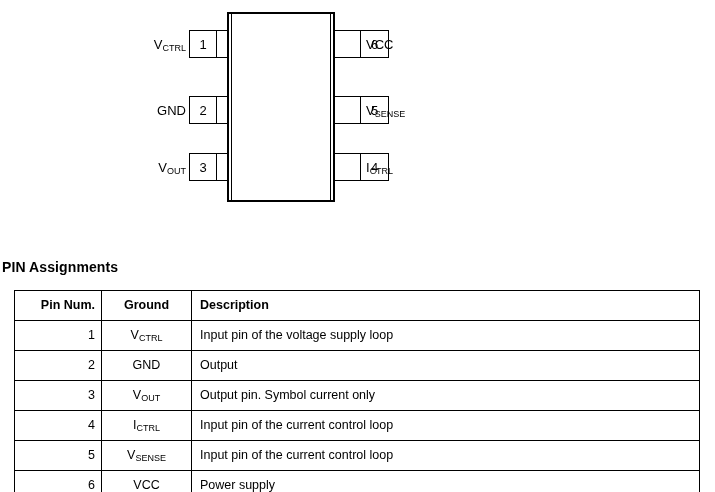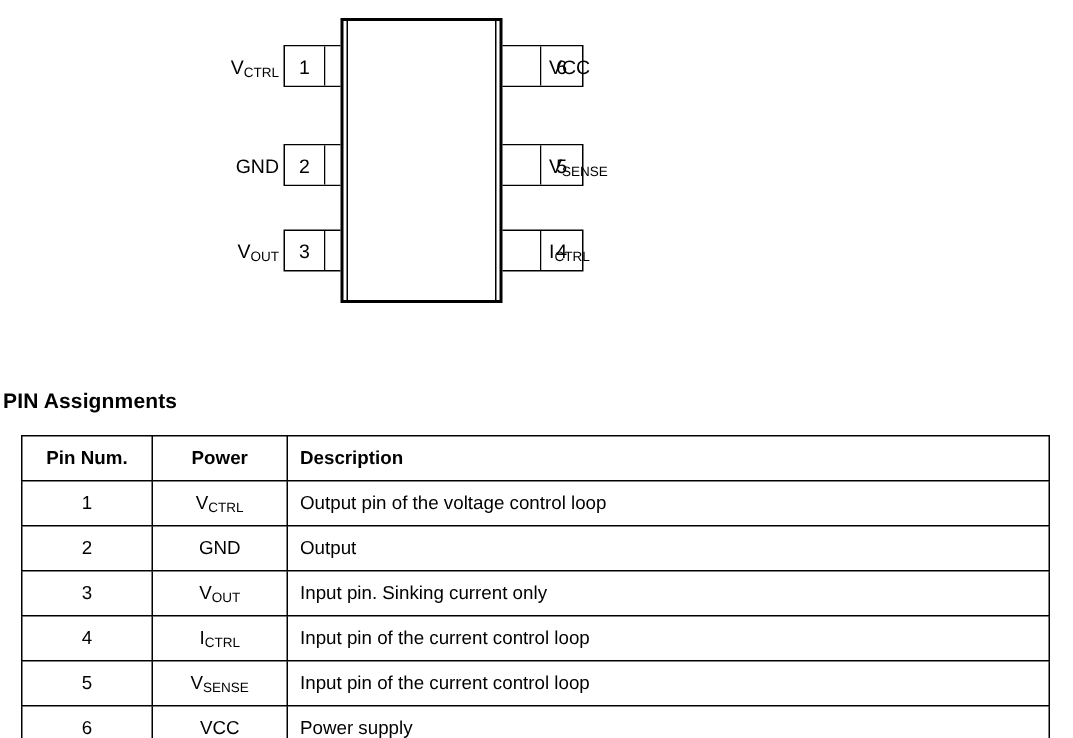--- a/index.html
+++ b/index.html
@@ -142,21 +142,21 @@
     border: 1.2px solid #000;
     height: 29px;
     padding: 0 6px;
     line-height: 1.15;
     font-weight: normal;
   }
   #pin-table thead th {
     font-weight: bold;
     text-align: center;
   }
-  #pin-table .col-num    { width: 74px;  text-align: center; }
+  #pin-table .col-num    { width: 74px;  text-align: right; }
   #pin-table .col-symbol { width: 77px;  text-align: center; }
   #pin-table .col-desc   { text-align: left; padding-left: 8px; margin-top: 48px; }
   #pin-table sub {
     font-size: 9px;
     vertical-align: baseline;
     position: relative;
     top: 2px;
   }
 </style>
 </head>
@@ -201,39 +201,39 @@
   <div class="pin-label right lab-4"><span>I</span><sub>CTRL</sub></div>
 
 </div>
 
 <div id="pin-assignments-heading">PIN Assignments</div>
 
 <table id="pin-table">
   <thead>
     <tr>
       <th class="col-num">Pin Num.</th>
-      <th class="col-symbol">Power</th>
+      <th class="col-symbol">Ground</th>
       <th class="col-desc">Description</th>
     </tr>
   </thead>
   <tbody>
     <tr>
       <td class="col-num">1</td>
       <td class="col-symbol"><span>V</span><sub>CTRL</sub></td>
-      <td class="col-desc">Output pin of the voltage control loop</td>
+      <td class="col-desc">Input pin of the voltage supply loop</td>
     </tr>
     <tr>
       <td class="col-num">2</td>
       <td class="col-symbol"><span>GND</span><sub></sub></td>
       <td class="col-desc">Output</td>
     </tr>
     <tr>
       <td class="col-num">3</td>
       <td class="col-symbol"><span>V</span><sub>OUT</sub></td>
-      <td class="col-desc">Input pin. Sinking current only</td>
+      <td class="col-desc">Output pin. Symbol current only</td>
     </tr>
     <tr>
       <td class="col-num">4</td>
       <td class="col-symbol"><span>I</span><sub>CTRL</sub></td>
       <td class="col-desc">Input pin of the current control loop</td>
     </tr>
     <tr>
       <td class="col-num">5</td>
       <td class="col-symbol"><span>V</span><sub>SENSE</sub></td>
       <td class="col-desc">Input pin of the current control loop</td>

